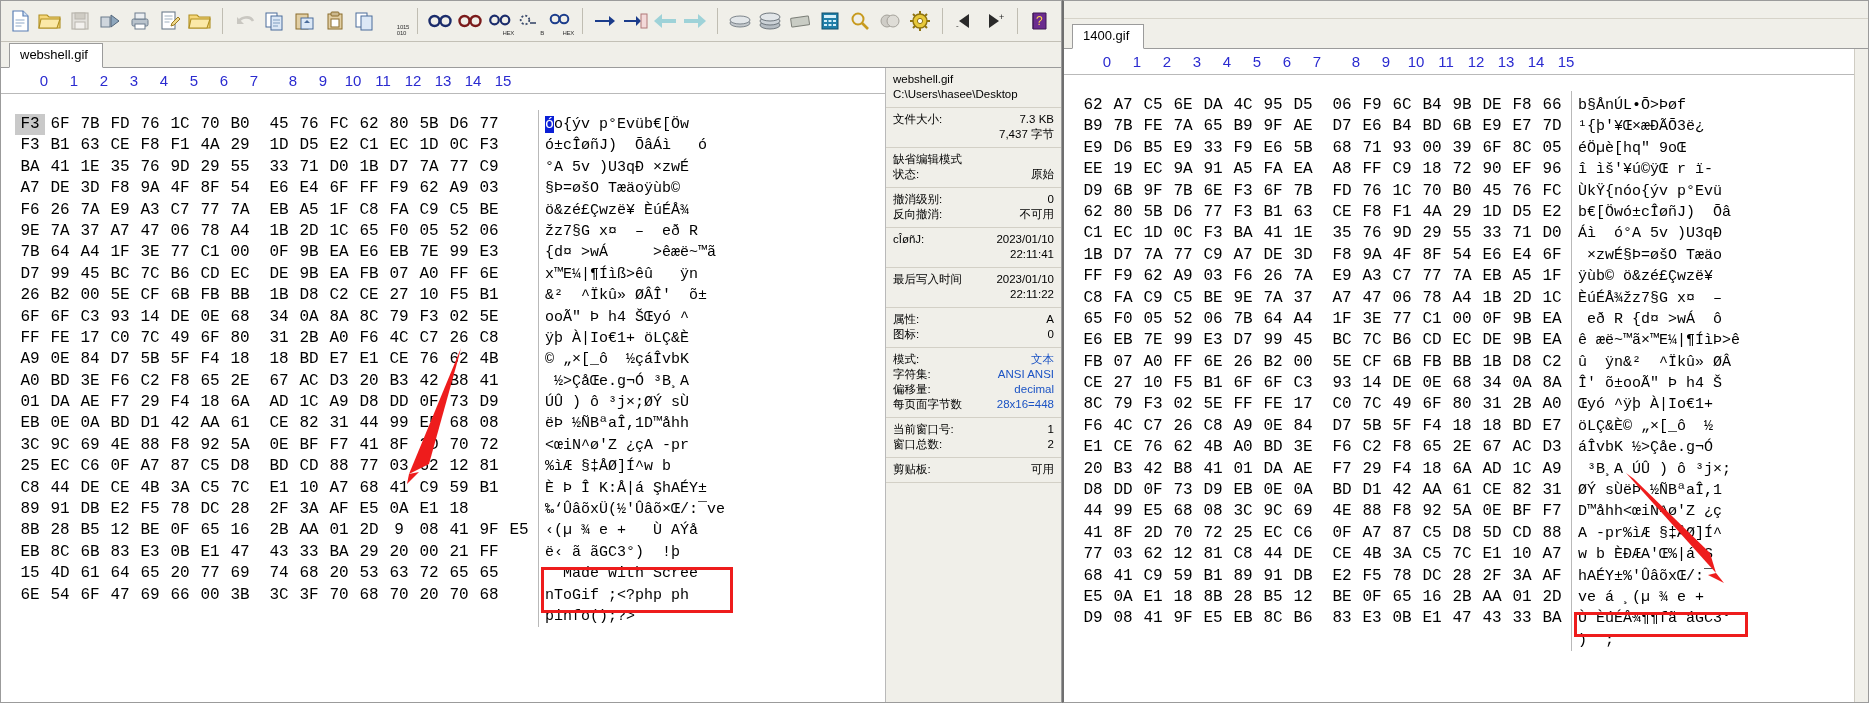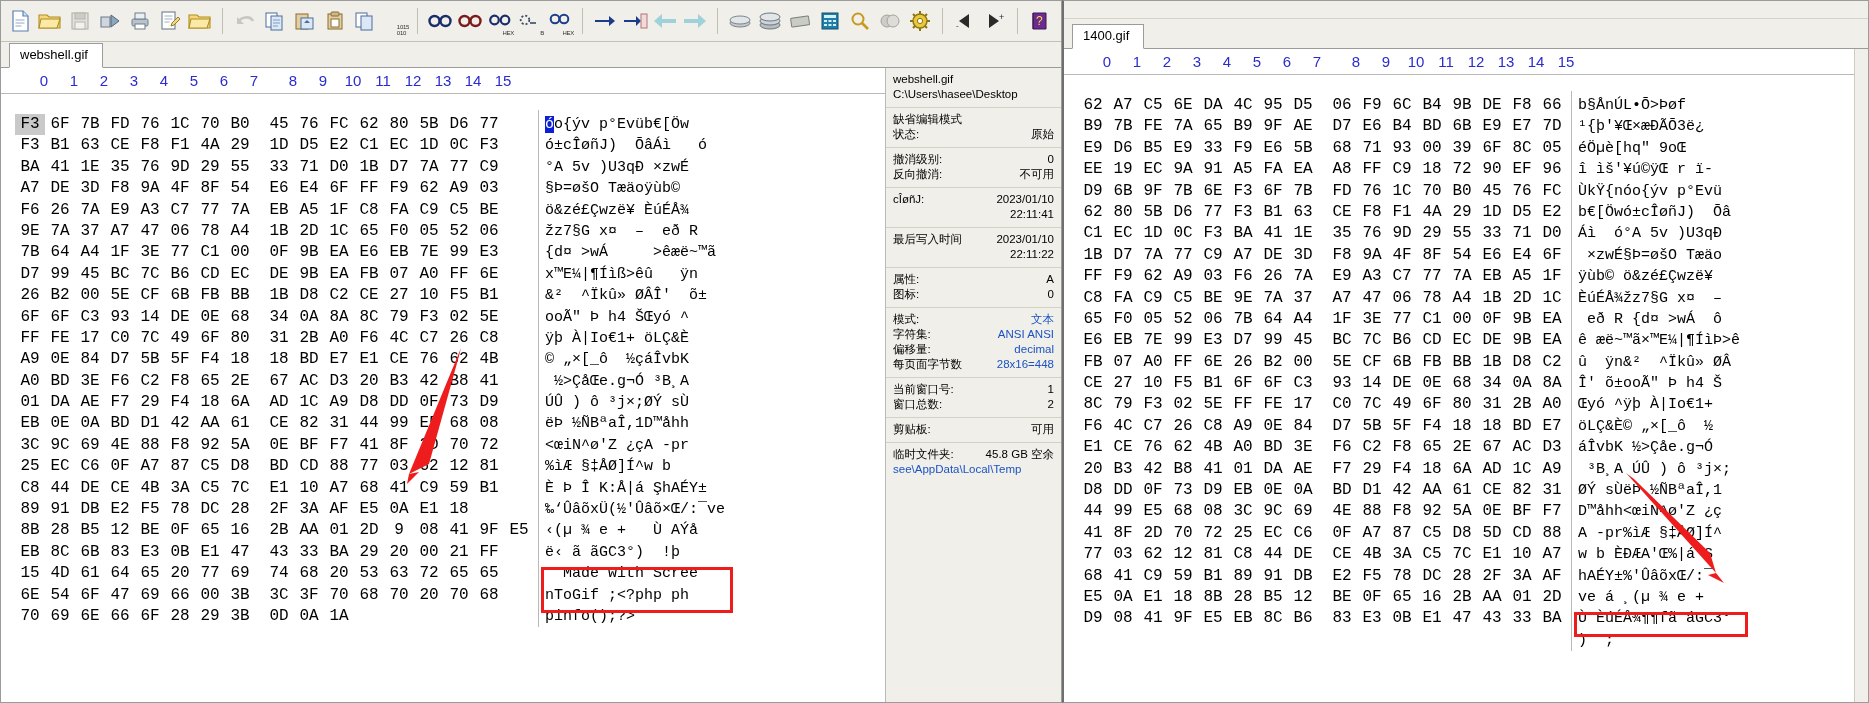--- a/index.html
+++ b/index.html
@@ -423,21 +423,20 @@
               <div class="hexrow"><span class="b">01</span><span class="b">DA</span><span class="b">AE</span><span class="b">F7</span><span class="b">29</span><span class="b">F4</span><span class="b">18</span><span class="b">6A</span><span class="b g2">AD</span><span class="b">1C</span><span class="b">A9</span><span class="b">D8</span><span class="b">DD</span><span class="b">0F</span><span class="b">73</span><span class="b">D9</span></div>
               <div class="hexrow"><span class="b">EB</span><span class="b">0E</span><span class="b">0A</span><span class="b">BD</span><span class="b">D1</span><span class="b">42</span><span class="b">AA</span><span class="b">61</span><span class="b g2">CE</span><span class="b">82</span><span class="b">31</span><span class="b">44</span><span class="b">99</span><span class="b">E5</span><span class="b">68</span><span class="b">08</span></div>
               <div class="hexrow"><span class="b">3C</span><span class="b">9C</span><span class="b">69</span><span class="b">4E</span><span class="b">88</span><span class="b">F8</span><span class="b">92</span><span class="b">5A</span><span class="b g2">0E</span><span class="b">BF</span><span class="b">F7</span><span class="b">41</span><span class="b">8F</span><span class="b">2D</span><span class="b">70</span><span class="b">72</span></div>
               <div class="hexrow"><span class="b">25</span><span class="b">EC</span><span class="b">C6</span><span class="b">0F</span><span class="b">A7</span><span class="b">87</span><span class="b">C5</span><span class="b">D8</span><span class="b g2">BD</span><span class="b">CD</span><span class="b">88</span><span class="b">77</span><span class="b">03</span><span class="b">62</span><span class="b">12</span><span class="b">81</span></div>
               <div class="hexrow"><span class="b">C8</span><span class="b">44</span><span class="b">DE</span><span class="b">CE</span><span class="b">4B</span><span class="b">3A</span><span class="b">C5</span><span class="b">7C</span><span class="b g2">E1</span><span class="b">10</span><span class="b">A7</span><span class="b">68</span><span class="b">41</span><span class="b">C9</span><span class="b">59</span><span class="b">B1</span></div>
               <div class="hexrow"><span class="b">89</span><span class="b">91</span><span class="b">DB</span><span class="b">E2</span><span class="b">F5</span><span class="b">78</span><span class="b">DC</span><span class="b">28</span><span class="b g2">2F</span><span class="b">3A</span><span class="b">AF</span><span class="b">E5</span><span class="b">0A</span><span class="b">E1</span><span class="b">18</span></div>
               <div class="hexrow"><span class="b">8B</span><span class="b">28</span><span class="b">B5</span><span class="b">12</span><span class="b">BE</span><span class="b">0F</span><span class="b">65</span><span class="b">16</span><span class="b g2">2B</span><span class="b">AA</span><span class="b">01</span><span class="b">2D</span><span class="b">9</span><span class="b">08</span><span class="b">41</span><span class="b">9F</span><span class="b">E5</span></div>
               <div class="hexrow"><span class="b">EB</span><span class="b">8C</span><span class="b">6B</span><span class="b">83</span><span class="b">E3</span><span class="b">0B</span><span class="b">E1</span><span class="b">47</span><span class="b g2">43</span><span class="b">33</span><span class="b">BA</span><span class="b">29</span><span class="b">20</span><span class="b">00</span><span class="b">21</span><span class="b">FF</span></div>
               <div class="hexrow"><span class="b">15</span><span class="b">4D</span><span class="b">61</span><span class="b">64</span><span class="b">65</span><span class="b">20</span><span class="b">77</span><span class="b">69</span><span class="b g2">74</span><span class="b">68</span><span class="b">20</span><span class="b">53</span><span class="b">63</span><span class="b">72</span><span class="b">65</span><span class="b">65</span></div>
               <div class="hexrow"><span class="b">6E</span><span class="b">54</span><span class="b">6F</span><span class="b">47</span><span class="b">69</span><span class="b">66</span><span class="b">00</span><span class="b">3B</span><span class="b g2">3C</span><span class="b">3F</span><span class="b">70</span><span class="b">68</span><span class="b">70</span><span class="b">20</span><span class="b">70</span><span class="b">68</span></div>
-              <div class="hexrow"><span class="b">70</span><span class="b">69</span><span class="b">6E</span><span class="b">66</span><span class="b">6F</span><span class="b">28</span><span class="b">29</span><span class="b">3B</span><span class="b g2">0D</span><span class="b">0A</span><span class="b">1A</span></div>
             </div>
           <div class="vdiv"></div>
           <div class="asciicol" id="lascii">
               <div class="asciirow"><span class="sel">ó</span>o{ýv p°Evüb€[Öw</div>
               <div class="asciirow">ó±cÎøñJ)  ÕâÁì   ó</div>
               <div class="asciirow">°A 5v )U3qÐ ×zwÉ</div>
               <div class="asciirow">§Þ=øšO Tæäoÿùb©</div>
               <div class="asciirow">ö&amp;zé£Çwzë¥ ÈúÉÅ¾</div>
               <div class="asciirow">žz7§G x¤  –  eð R</div>
               <div class="asciirow">{d¤ &gt;wÁ     &gt;êæë~™ã</div>
@@ -463,20 +462,30 @@
         <div class="redbox" id="lredbox" style="left: 540px; top: 498.594px; width: 192.031px; height: 46.7812px;"></div>
       </div>
 
       <div class="infopane">
         <div class="grp">
           <div class="ititle">webshell.gif</div>
           <div class="ititle p">C:\Users\hasee\Desktop</div>
         </div>
         <div class="grp">
           <div class="irow">
+            <span class="k">文件大小:</span>
+            <span class="v">7.3 KB</span>
+          </div>
+          <div class="irow">
+            <span class="k"></span>
+            <span class="v">7,437 字节</span>
+          </div>
+        </div>
+        <div class="grp">
+          <div class="irow">
             <span class="k">缺省编辑模式</span>
           </div>
           <div class="irow">
             <span class="k">状态:</span>
             <span class="v">原始</span>
           </div>
         </div>
         <div class="grp">
           <div class="irow">
             <span class="k">撤消级别:</span>
@@ -542,29 +551,20 @@
           </div>
           <div class="irow">
             <span class="k">窗口总数:</span>
             <span class="v">2</span>
           </div>
         </div>
         <div class="grp">
           <div class="irow">
             <span class="k">剪贴板:</span>
             <span class="v">可用</span>
-          </div>
-        </div>
-        <div class="grp nb">
-          <div class="irow">
-            <span class="k">临时文件夹:</span>
-            <span class="v">45.8 GB 空余</span>
-          </div>
-          <div class="irow">
-            <span class="v blue">see\AppData\Local\Temp</span>
           </div>
         </div>
       </div>
     </div>
 
     <svg class="arrow" style="left:388px; top:345px;" width="80" height="140" viewBox="0 0 80 140">
       <path d="M72 2 L20 128 L40 118 L70 10 Z" fill="#ee1c1c"></path>
       <path d="M20 128 L18 138 L30 126 Z" fill="#ee1c1c"></path>
     </svg>
   </div>

